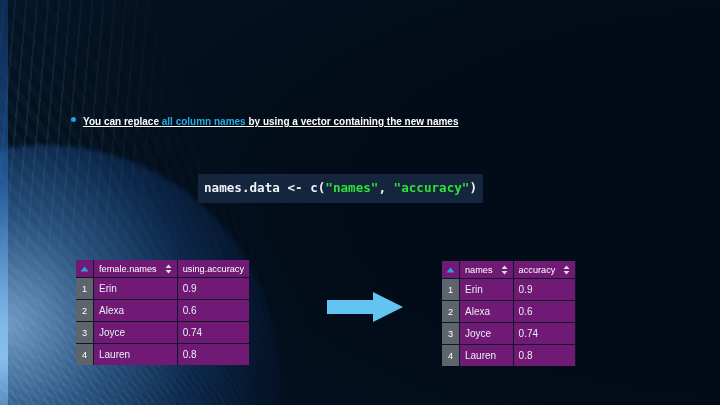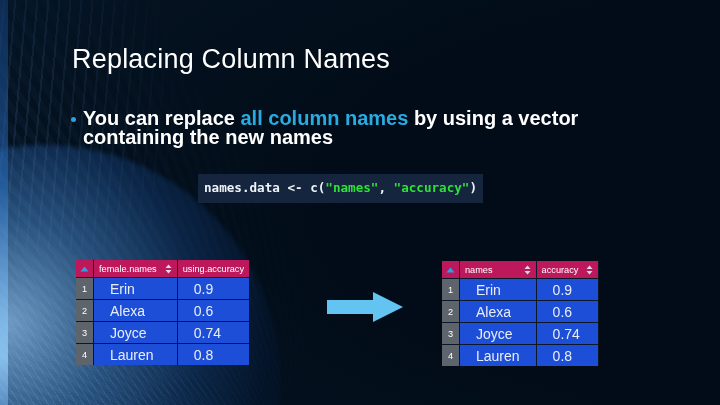--- a/index.html
+++ b/index.html
@@ -116,24 +116,25 @@
   .bullet-dot {
     width: 5px;
     height: 5px;
     border-radius: 50%;
     background: #2e9fe0;
     margin-top: 8px;
     margin-right: 7px;
     flex: none;
   }
   .bullet-text {
-    font-size: 20px;
-    line-height: 19px;
+    font-size: 10px;
+    line-height: 26px;
     color: #ffffff;
     font-weight: bold;
+    text-decoration: underline;
   }
   .hl {
     color: #29abe2;
   }
 
   
   #code-block {
     position: absolute;
     left: 198px;
     top: 174px;
@@ -150,43 +151,43 @@
   .str { color: #2ee03a; }
 
   
   .dtable {
     position: absolute;
     border-collapse: collapse;
     font-size: 9.5px;
     color: #e9eef5;
   }
   .dtable th {
-    background: #be185d;
+    background: #701a75;
     color: #ffffff;
     font-weight: normal;
     text-align: left;
     height: 17px;
     padding: 0 5px;
     border-right: 1px solid #0e1a2b;
     font-size: 9.2px;
     white-space: nowrap;
     vertical-align: middle;
   }
   .dtable th.corner {
     width: 17px;
     padding: 0;
     text-align: center;
   }
   .dtable td {
-    background: #1d4ed8;
+    background: #701a75;
     height: 21px;
-    padding: 0 16px;
+    padding: 0 5px;
     border-top: 1px solid #0c1828;
     border-right: 1px solid #0c1828;
-    font-size: 14px;
+    font-size: 10px;
     white-space: nowrap;
     vertical-align: middle;
   }
   .dtable td.rownum {
     background: #5d646c;
     color: #ffffff;
     width: 17px;
     text-align: center;
     padding: 0;
     font-size: 9.2px;
@@ -223,21 +224,20 @@
 
 <div id="slide">
 
   <div class="bg-base"></div>
   <div class="bg-swoosh"></div>
   <div class="bg-glow"></div>
   <div class="bg-streaks"></div>
   <div class="bg-arcs-top"></div>
   <div class="bg-edge"></div>
 
-  <div id="title">Replacing Column Names</div>
 
   <div id="bullet-block">
     <span class="bullet-dot"></span>
     <div class="bullet-text"><span>You can replace </span><span class="hl">all column names</span><span> by using a vector containing the new names</span></div>
   </div>
 
   <div id="code-block"><div><span>names.data &lt;- c(</span><span class="str">"names"</span><span>, </span><span class="str">"accuracy"</span><span>)</span></div></div>
 
   <table class="dtable" id="table-left">
     <thead>

